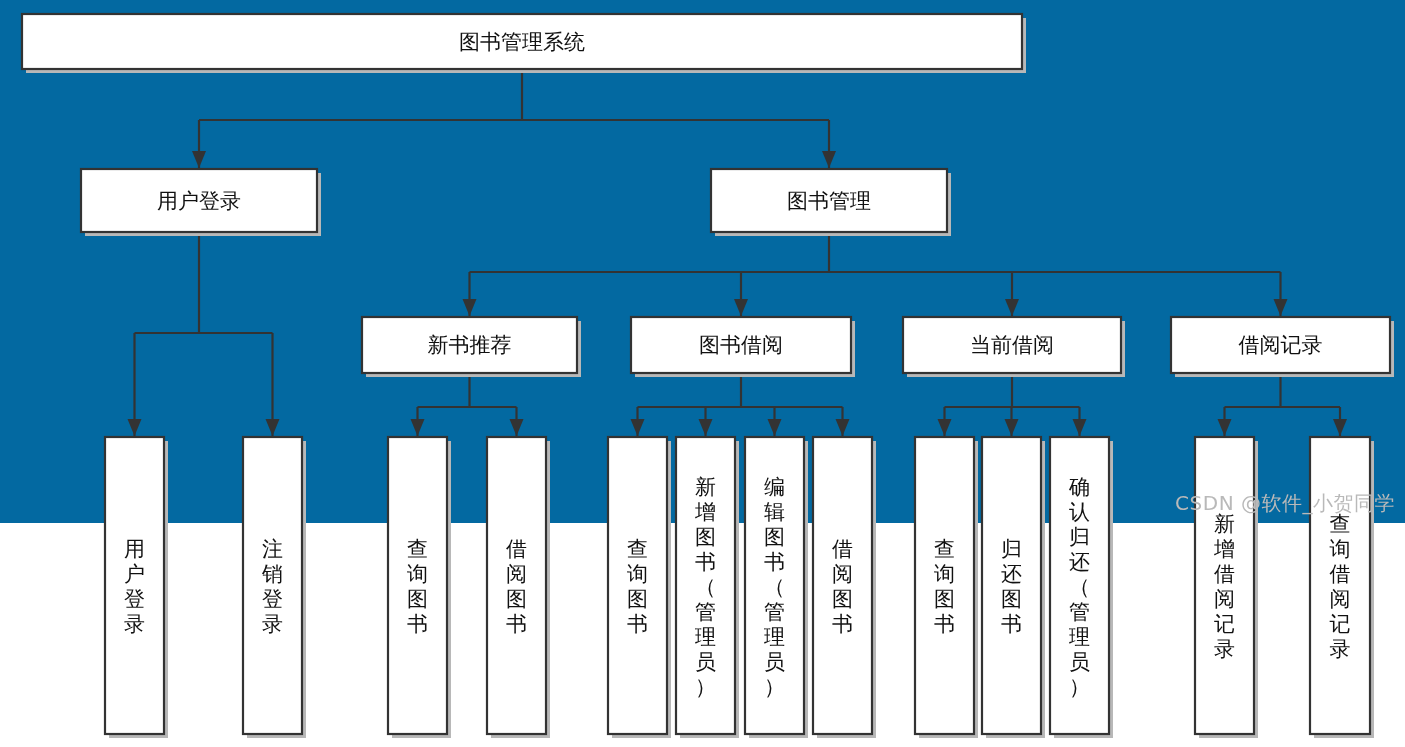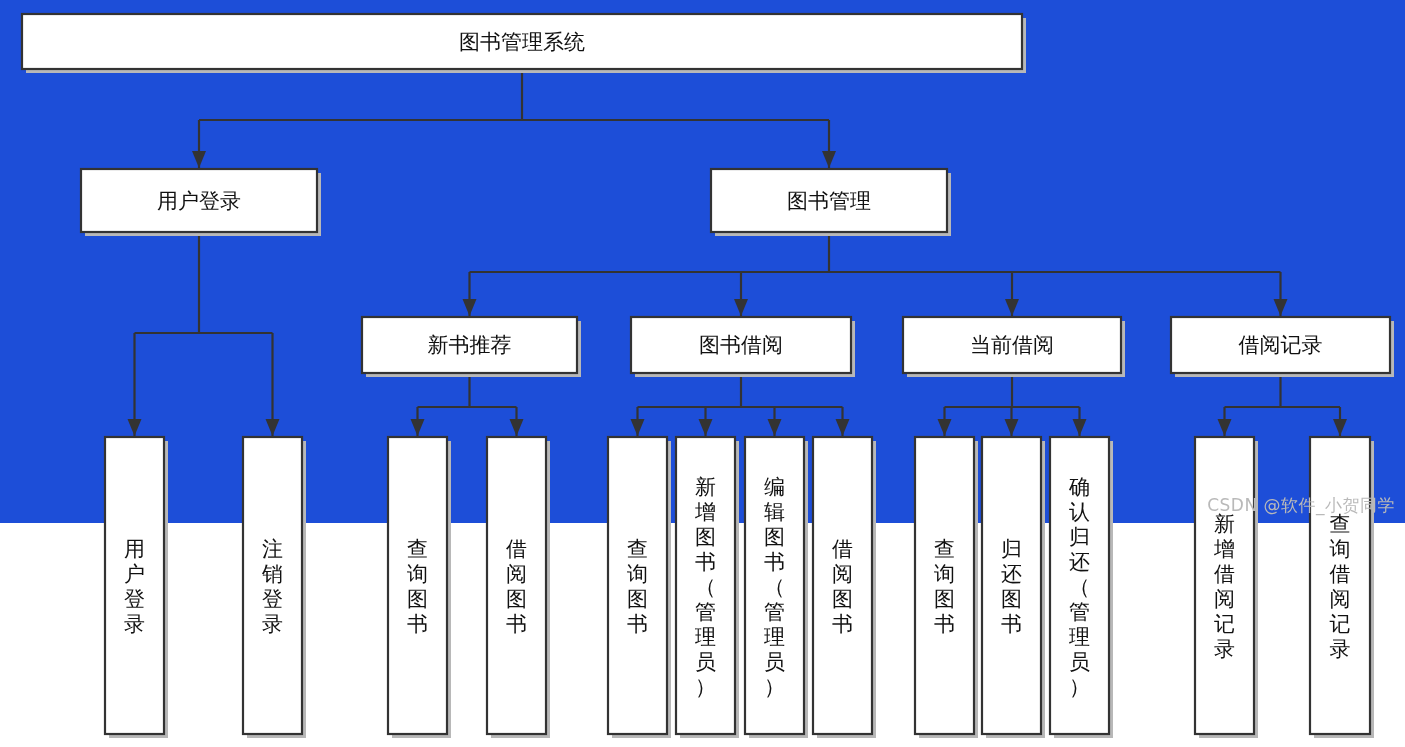--- a/index.html
+++ b/index.html
@@ -10,21 +10,21 @@
   body {
     width: 1405px;
     height: 747px;
     font-family: "DejaVu Sans", "Liberation Sans", sans-serif;
     overflow: hidden;
   }
   #diagram-root {
     position: relative;
     width: 1405px;
     height: 523px;
-    background: #1d4ed8;
+    background: #0369a1;
   }
   svg#tree-svg {
     position: absolute;
     top: 0;
     left: 0;
     width: 1405px;
     height: 747px;
     display: block;
   }
   .node-box {
@@ -56,21 +56,21 @@
     font-family: "DejaVu Sans", "Liberation Sans", sans-serif;
     font-size: 21px;
     fill: #111111;
     text-anchor: middle;
   }
   .watermark {
     position: absolute;
     right: 10px;
     bottom: 6px;
     font-family: "DejaVu Sans", "Liberation Sans", sans-serif;
-    font-size: 17px;
+    font-size: 20px;
     color: #b9b9b9;
     letter-spacing: 0.5px;
     white-space: nowrap;
     user-select: none;
   }
 </style>
 </head>
 <body>
 
 <div id="diagram-root">

